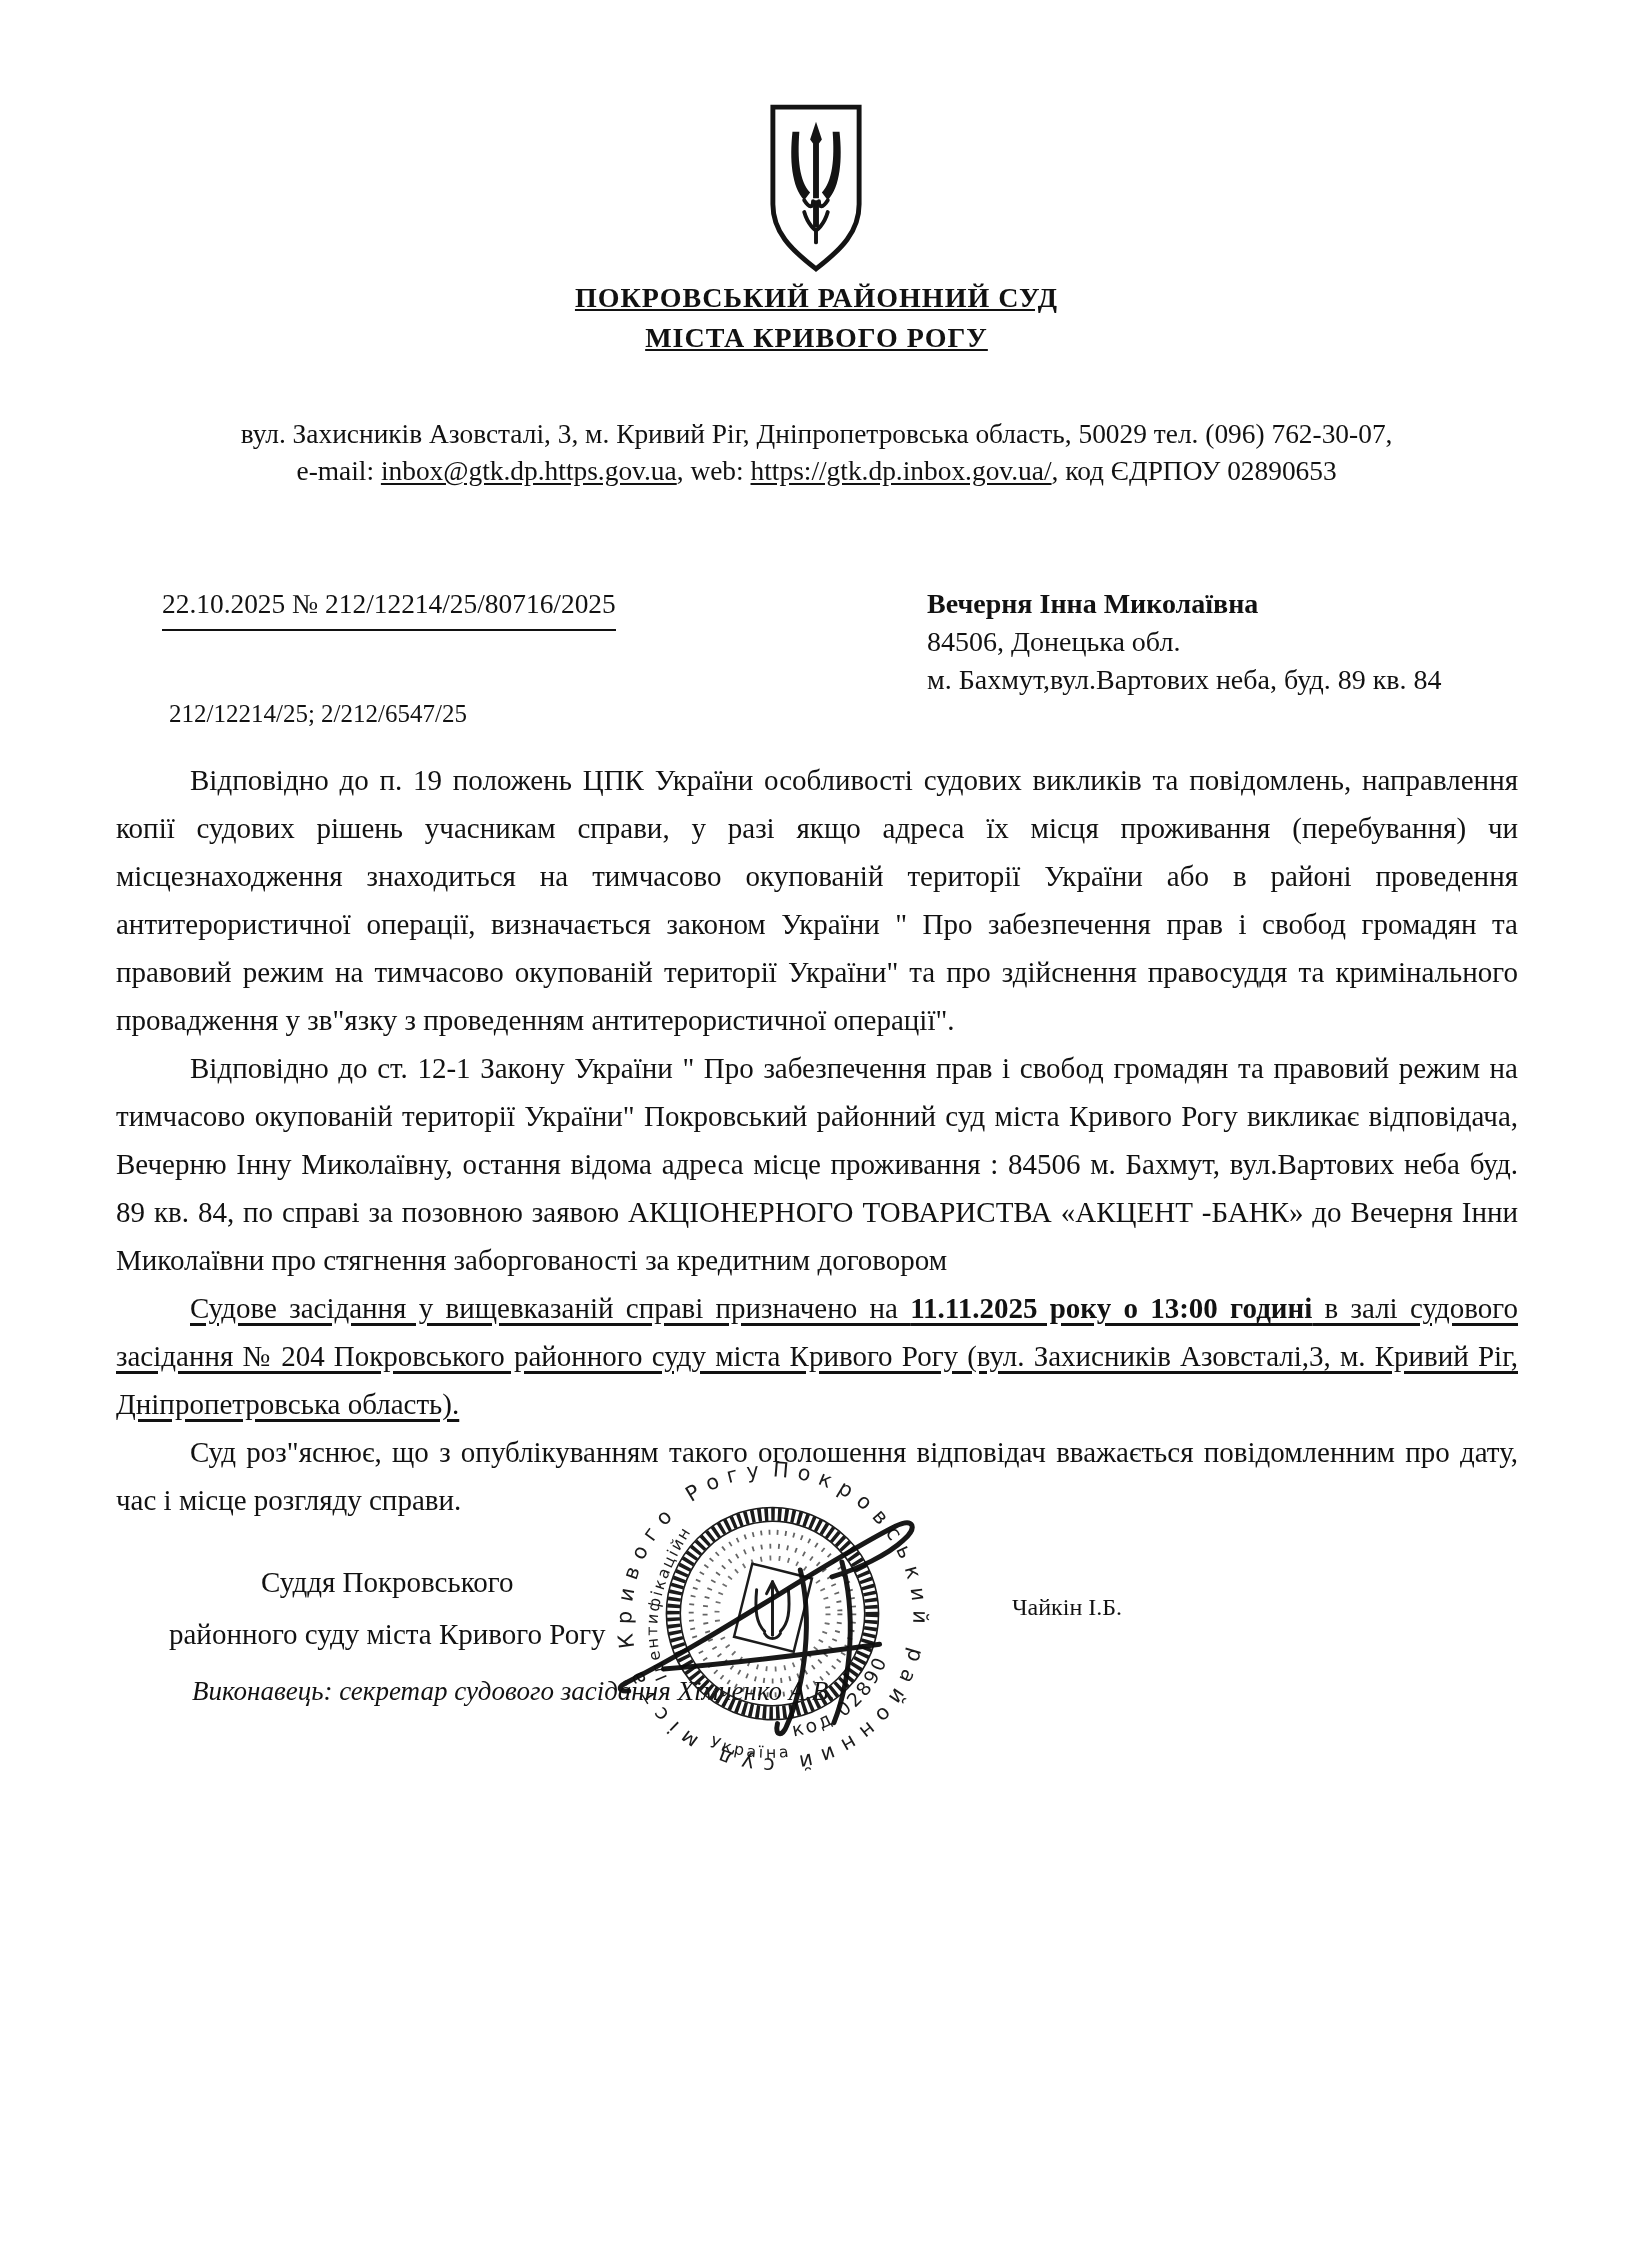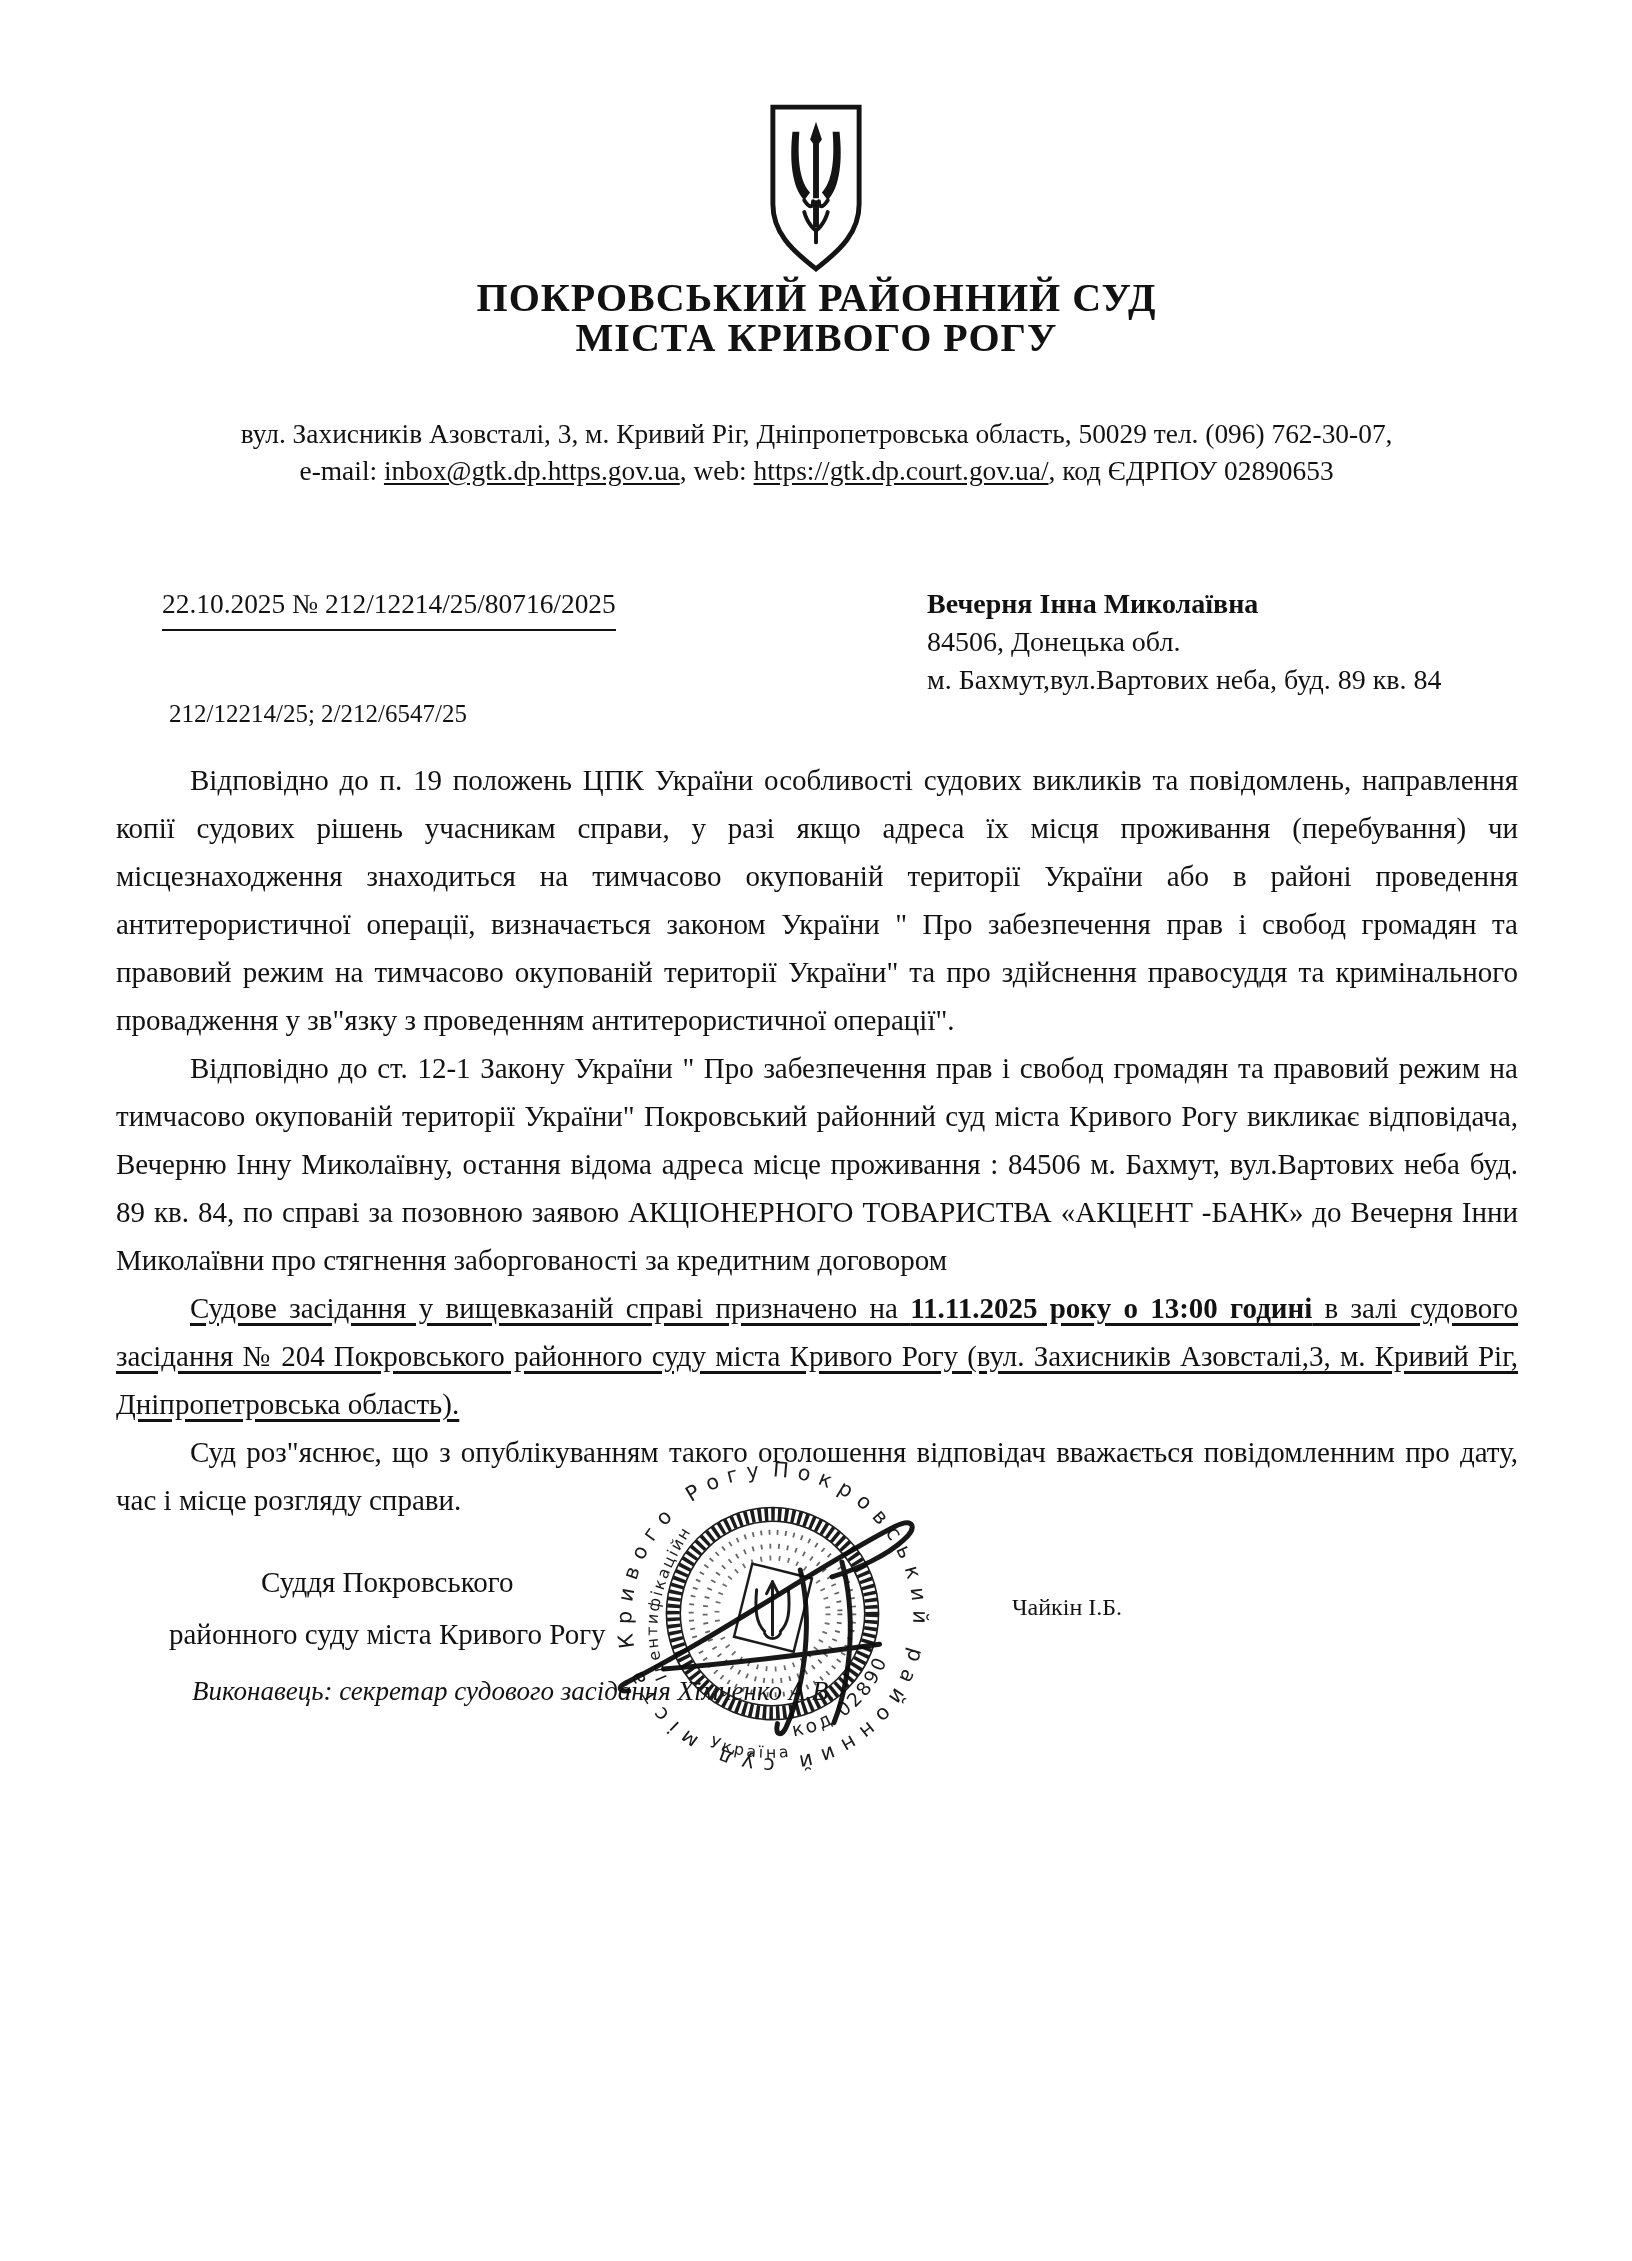--- a/index.html
+++ b/index.html
@@ -11,22 +11,23 @@
     font-family:"Liberation Serif","DejaVu Serif",serif;
     color:#121212;
     overflow:hidden;
   }
   .abs{position:absolute;}
   .emblem{left:767px;top:102px;width:98px;height:173px;}
   .court-title{
     left:0;top:278px;width:1633px;
     text-align:center;
     font-weight:bold;
-    font-size:40px;line-height:40px;
+    font-size:28px;line-height:40px;
     letter-spacing:1px;
+    text-decoration:underline;
   }
   .address{
     left:19.6px;top:416px;width:1594px;
     text-align:center;
     font-size:27.4px;line-height:37px;
   }
   .ulink{text-decoration:underline;text-underline-offset:2.9px;}
   .ref{
     left:162px;top:589px;
     font-size:27.4px;
@@ -84,21 +85,21 @@
     </g>
   </svg>
 
   <div class="abs court-title">
     <div>ПОКРОВСЬКИЙ РАЙОННИЙ СУД</div>
     <div>МІСТА КРИВОГО РОГУ</div>
   </div>
 
   <div class="abs address">
     <div>вул. Захисників Азовсталі, 3, м. Кривий Ріг,  Дніпропетровська область, 50029 тел. (096) 762-30-07,</div>
-    <div><span>e-mail: </span><span class="ulink">inbox@gtk.dp.https.gov.ua</span><span>,  web: </span><span class="ulink">https://gtk.dp.court.gov.ua/</span><span>, код ЄДРПОУ 02890653</span></div>
+    <div><span>e-mail: </span><span class="ulink">inbox@gtk.dp.https.gov.ua</span><span>,  web: </span><span class="ulink">https://gtk.dp.inbox.gov.ua/</span><span>, код ЄДРПОУ 02890653</span></div>
   </div>
 
   <div class="abs ref">22.10.2025 №  212/12214/25/80716/2025</div>
 
   <div class="abs recipient">
     <div class="name">Вечерня Інна Миколаївна</div>
     <div>84506,  Донецька обл.</div>
     <div>м. Бахмут,вул.Вартових неба, буд. 89 кв. 84</div>
   </div>
 

